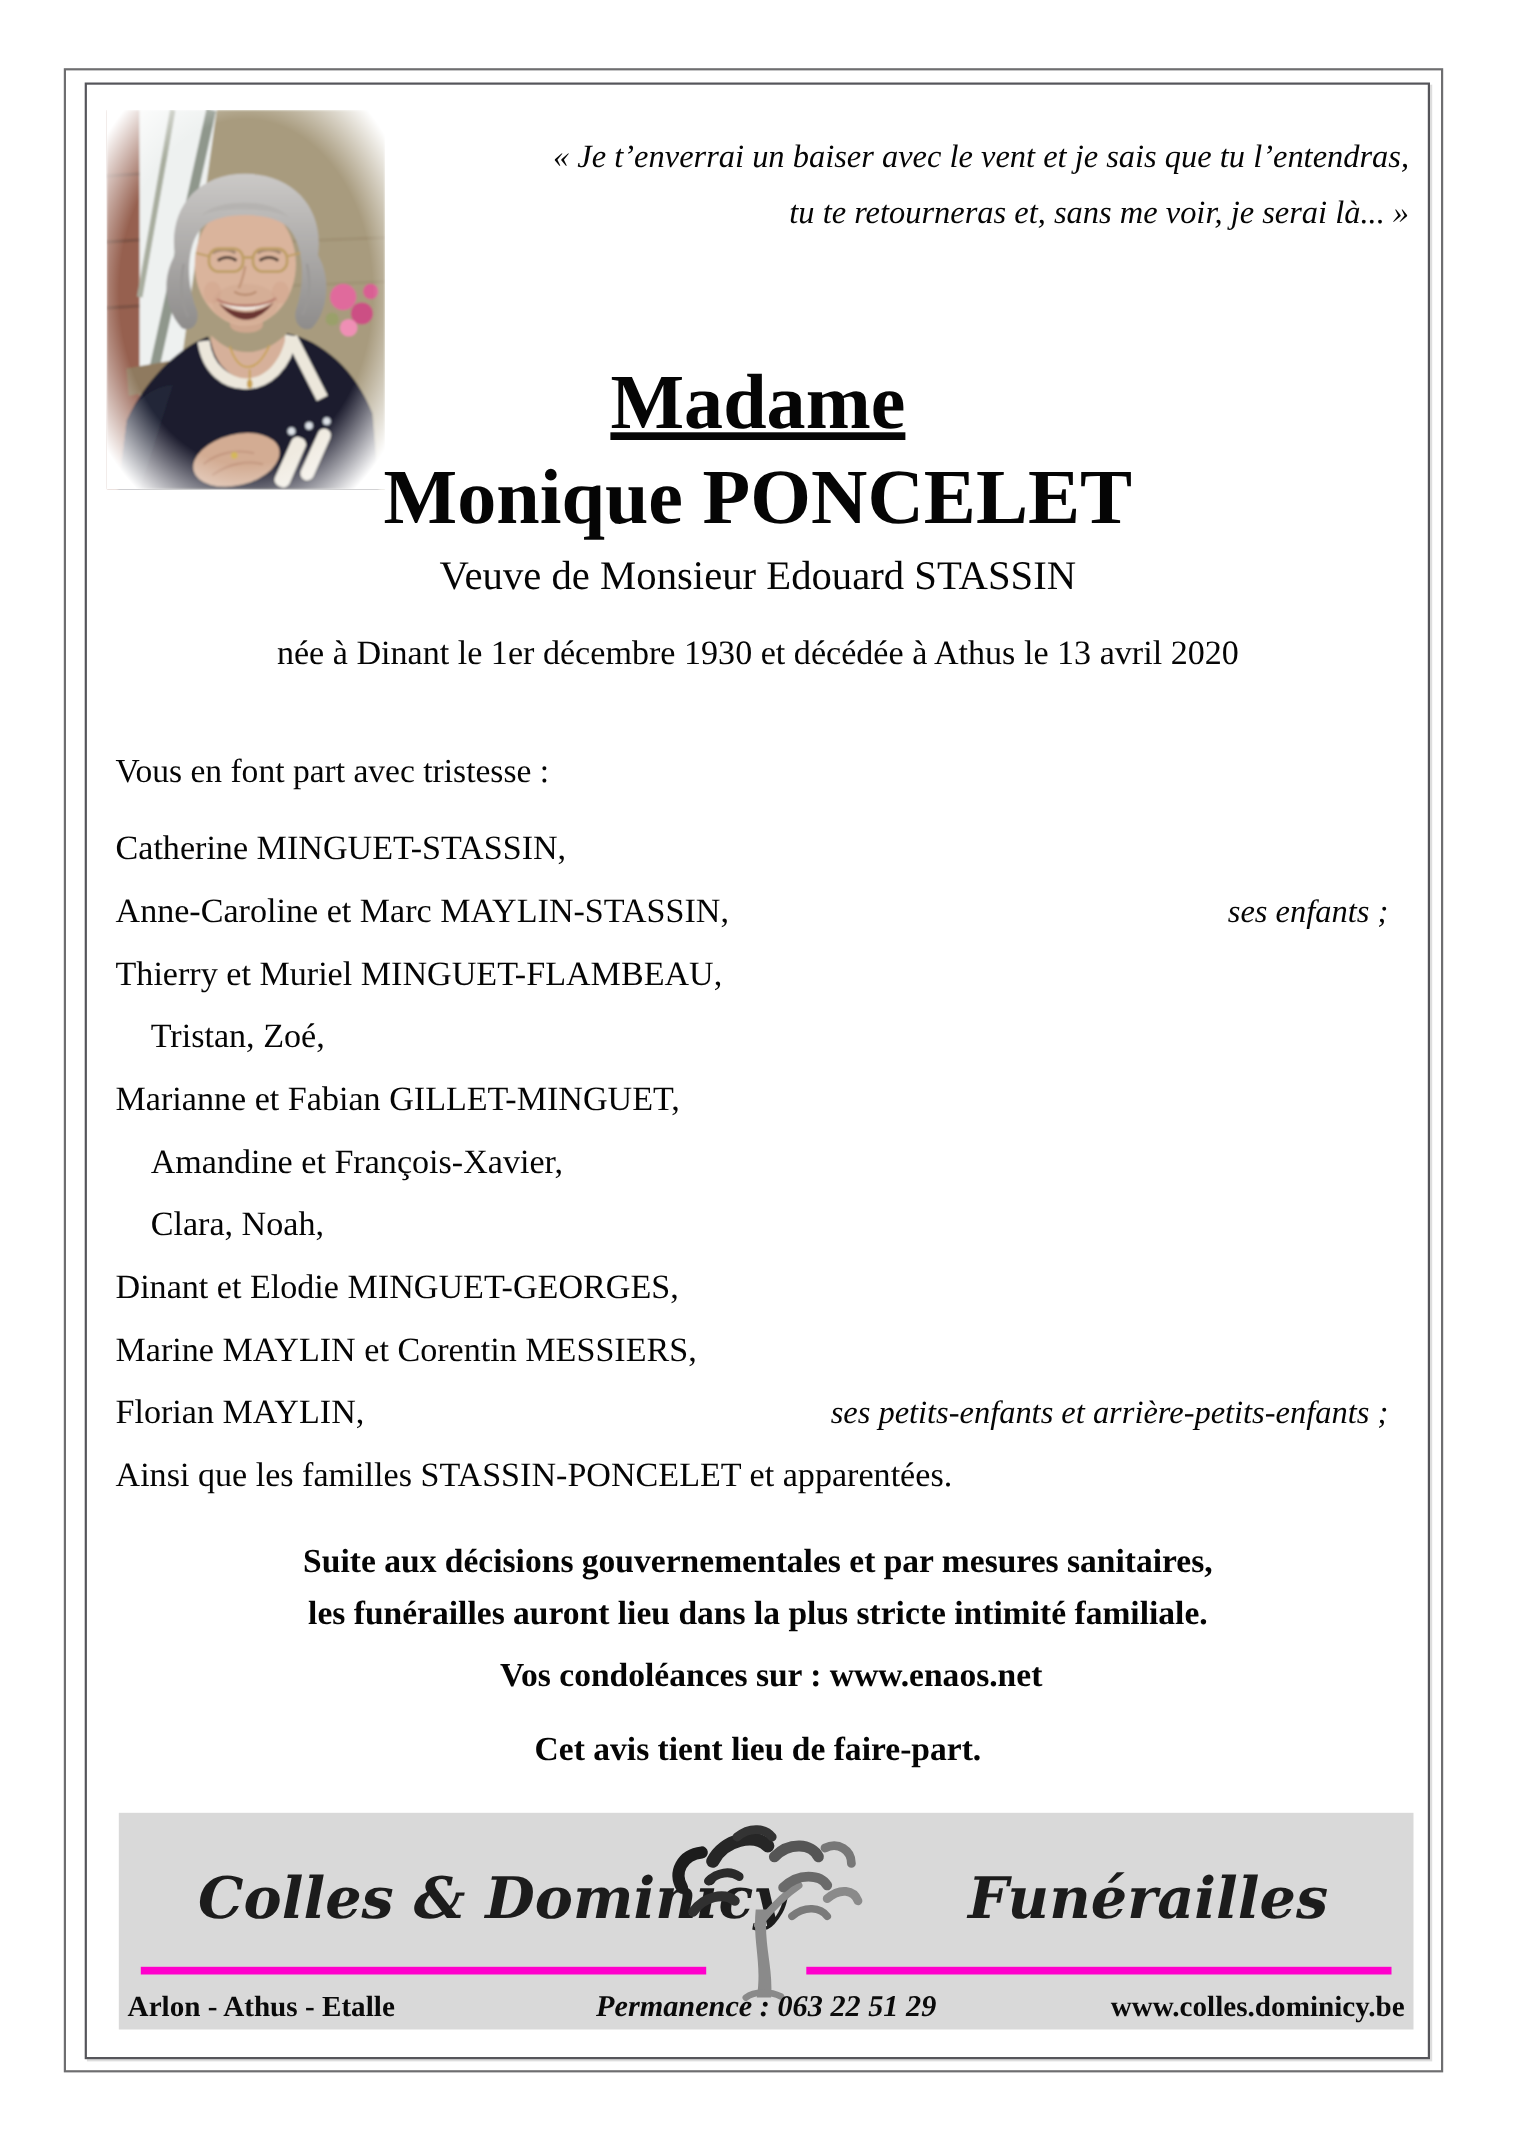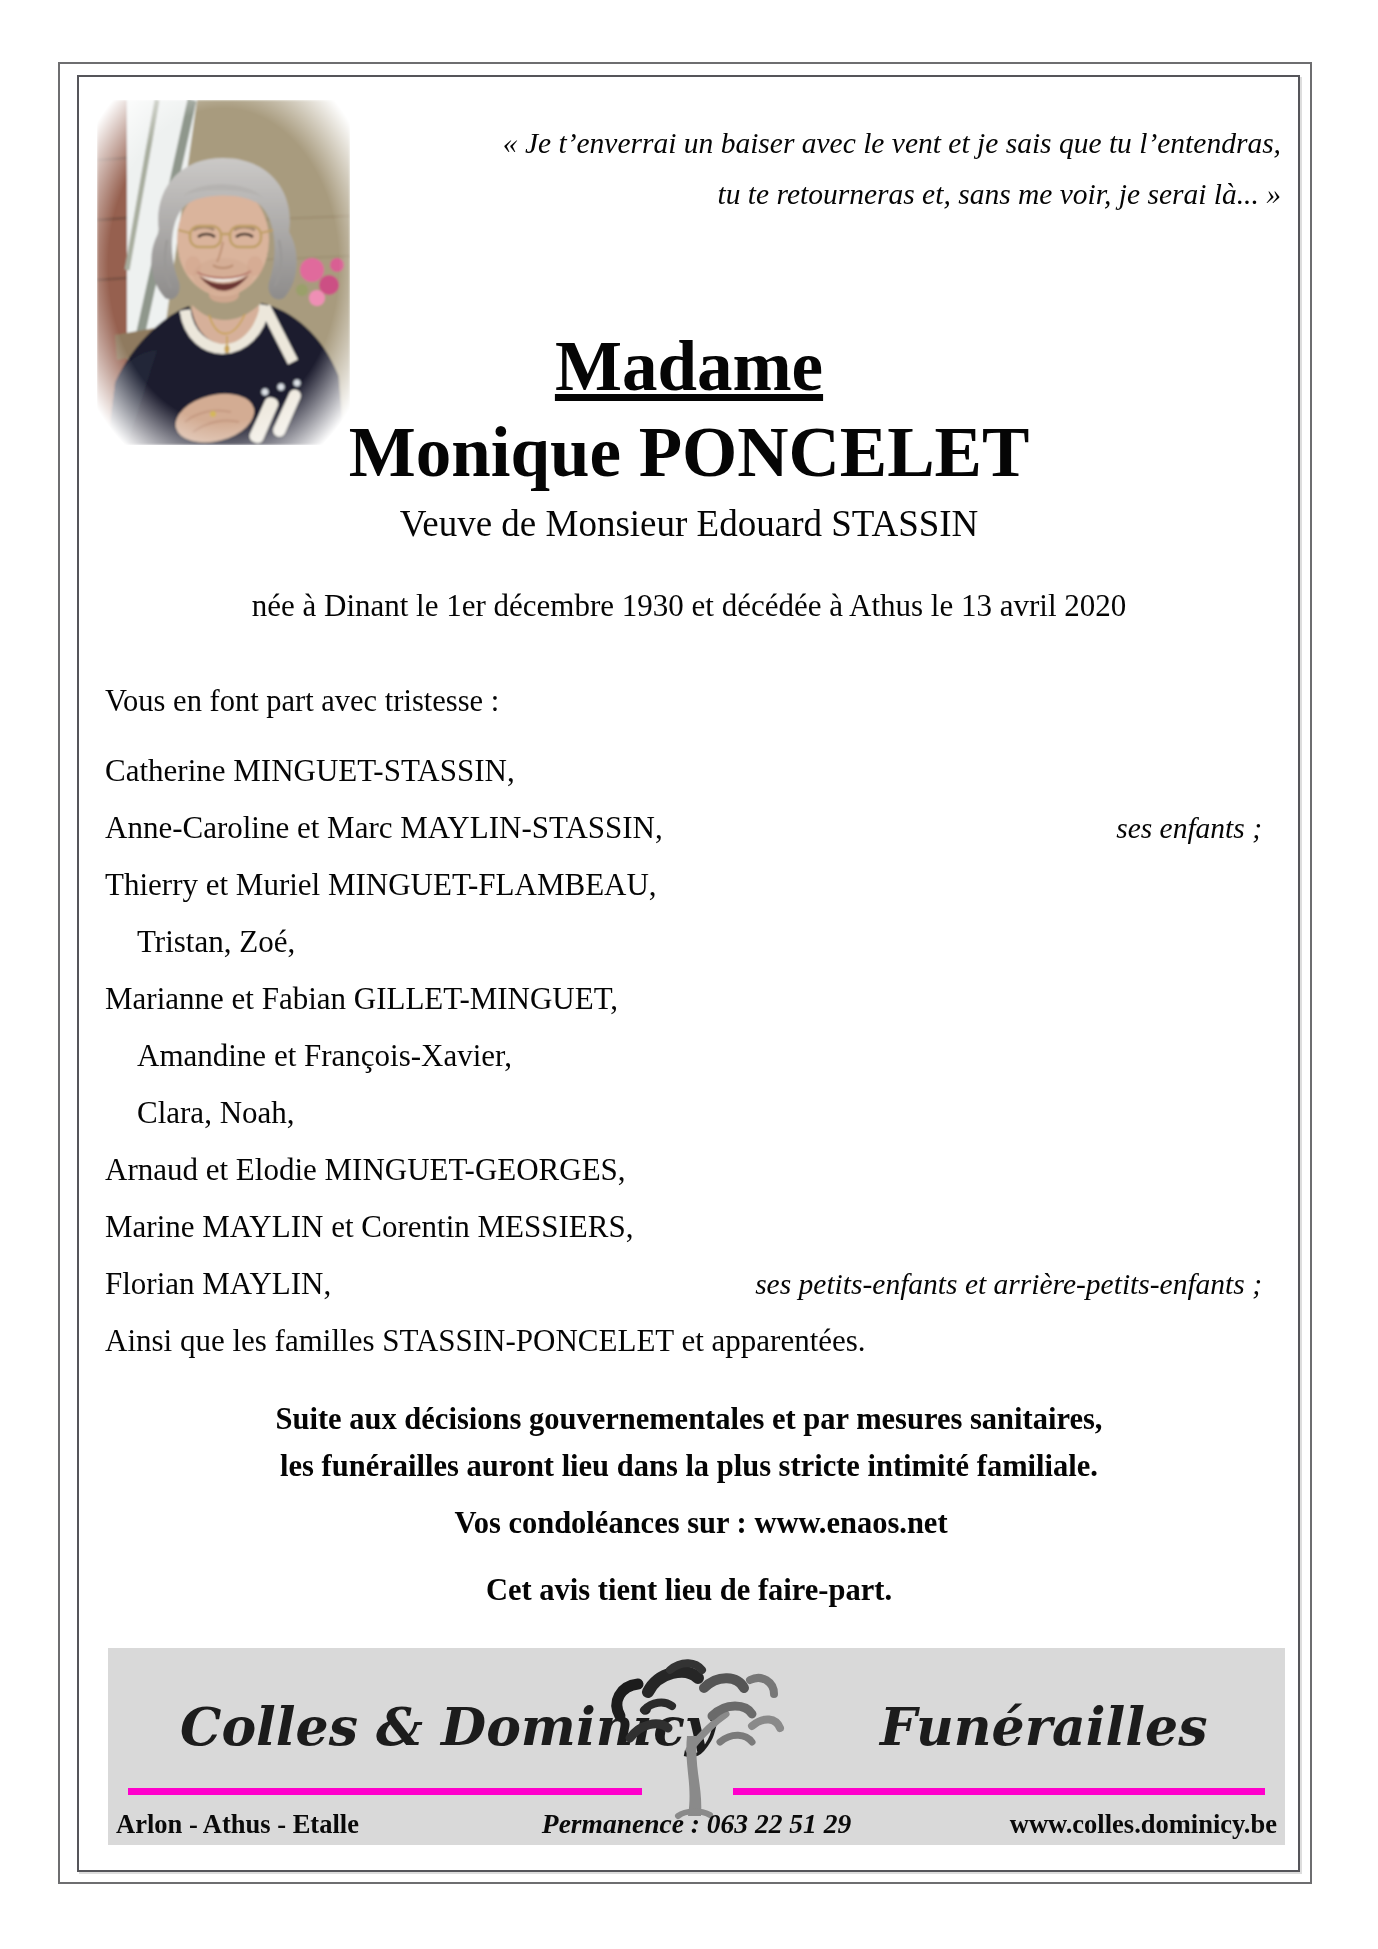--- a/index.html
+++ b/index.html
@@ -21,21 +21,21 @@
   }
   .photo-wrap svg { display:block; }
   .quote {
     position:absolute; right:97px; top:118px; text-align:right;
     font-style:italic; font-size:29.5px; line-height:51px; white-space:nowrap;
   }
   .center-line { position:absolute; left:77px; width:1224px; text-align:center; }
   .t-madame { top:326px; font-size:71px; font-weight:bold;text-decoration:underline; }
   .t-name   { top:412px; font-size:71px; font-weight:bold; }
   .t-veuve  { top:502px; font-size:37px; }
-  .t-nee    { top:588px; font-size:31px; }
+  .t-nee    { top:576px; font-size:31px; }
   .intro { position:absolute; left:105px; top:684px; font-size:30.5px; }
   .family-list { position:absolute; left:105px; top:742px; width:1157px; }
   .family-row {
     display:flex; justify-content:space-between; align-items:baseline;
     height:57px; line-height:57px; font-size:31px; white-space:nowrap;
   }
   .family-row .right-label { font-style:italic; font-size:29.5px; }
   .family-row.indent .main-label { padding-left:32px; }
   .notice { font-weight:bold; font-size:30.5px; }
   .notice-sanitary { top:1396px; line-height:47px; }
@@ -180,21 +180,21 @@
     <div class="family-row">
       <span class="main-label">Marianne et Fabian GILLET-MINGUET,</span>
     </div>
     <div class="family-row indent">
       <span class="main-label">Amandine et François-Xavier,</span>
     </div>
     <div class="family-row indent">
       <span class="main-label">Clara, Noah,</span>
     </div>
     <div class="family-row">
-      <span class="main-label">Arnaud et Elodie MINGUET-GEORGES,</span>
+      <span class="main-label">Dinant et Elodie MINGUET-GEORGES,</span>
     </div>
     <div class="family-row">
       <span class="main-label">Marine MAYLIN et Corentin MESSIERS,</span>
     </div>
     <div class="family-row">
       <span class="main-label">Florian MAYLIN,</span>
       <span class="right-label">ses petits-enfants et arrière-petits-enfants ;</span>
     </div>
     <div class="family-row">
       <span class="main-label">Ainsi que les familles STASSIN-PONCELET et apparentées.</span>

